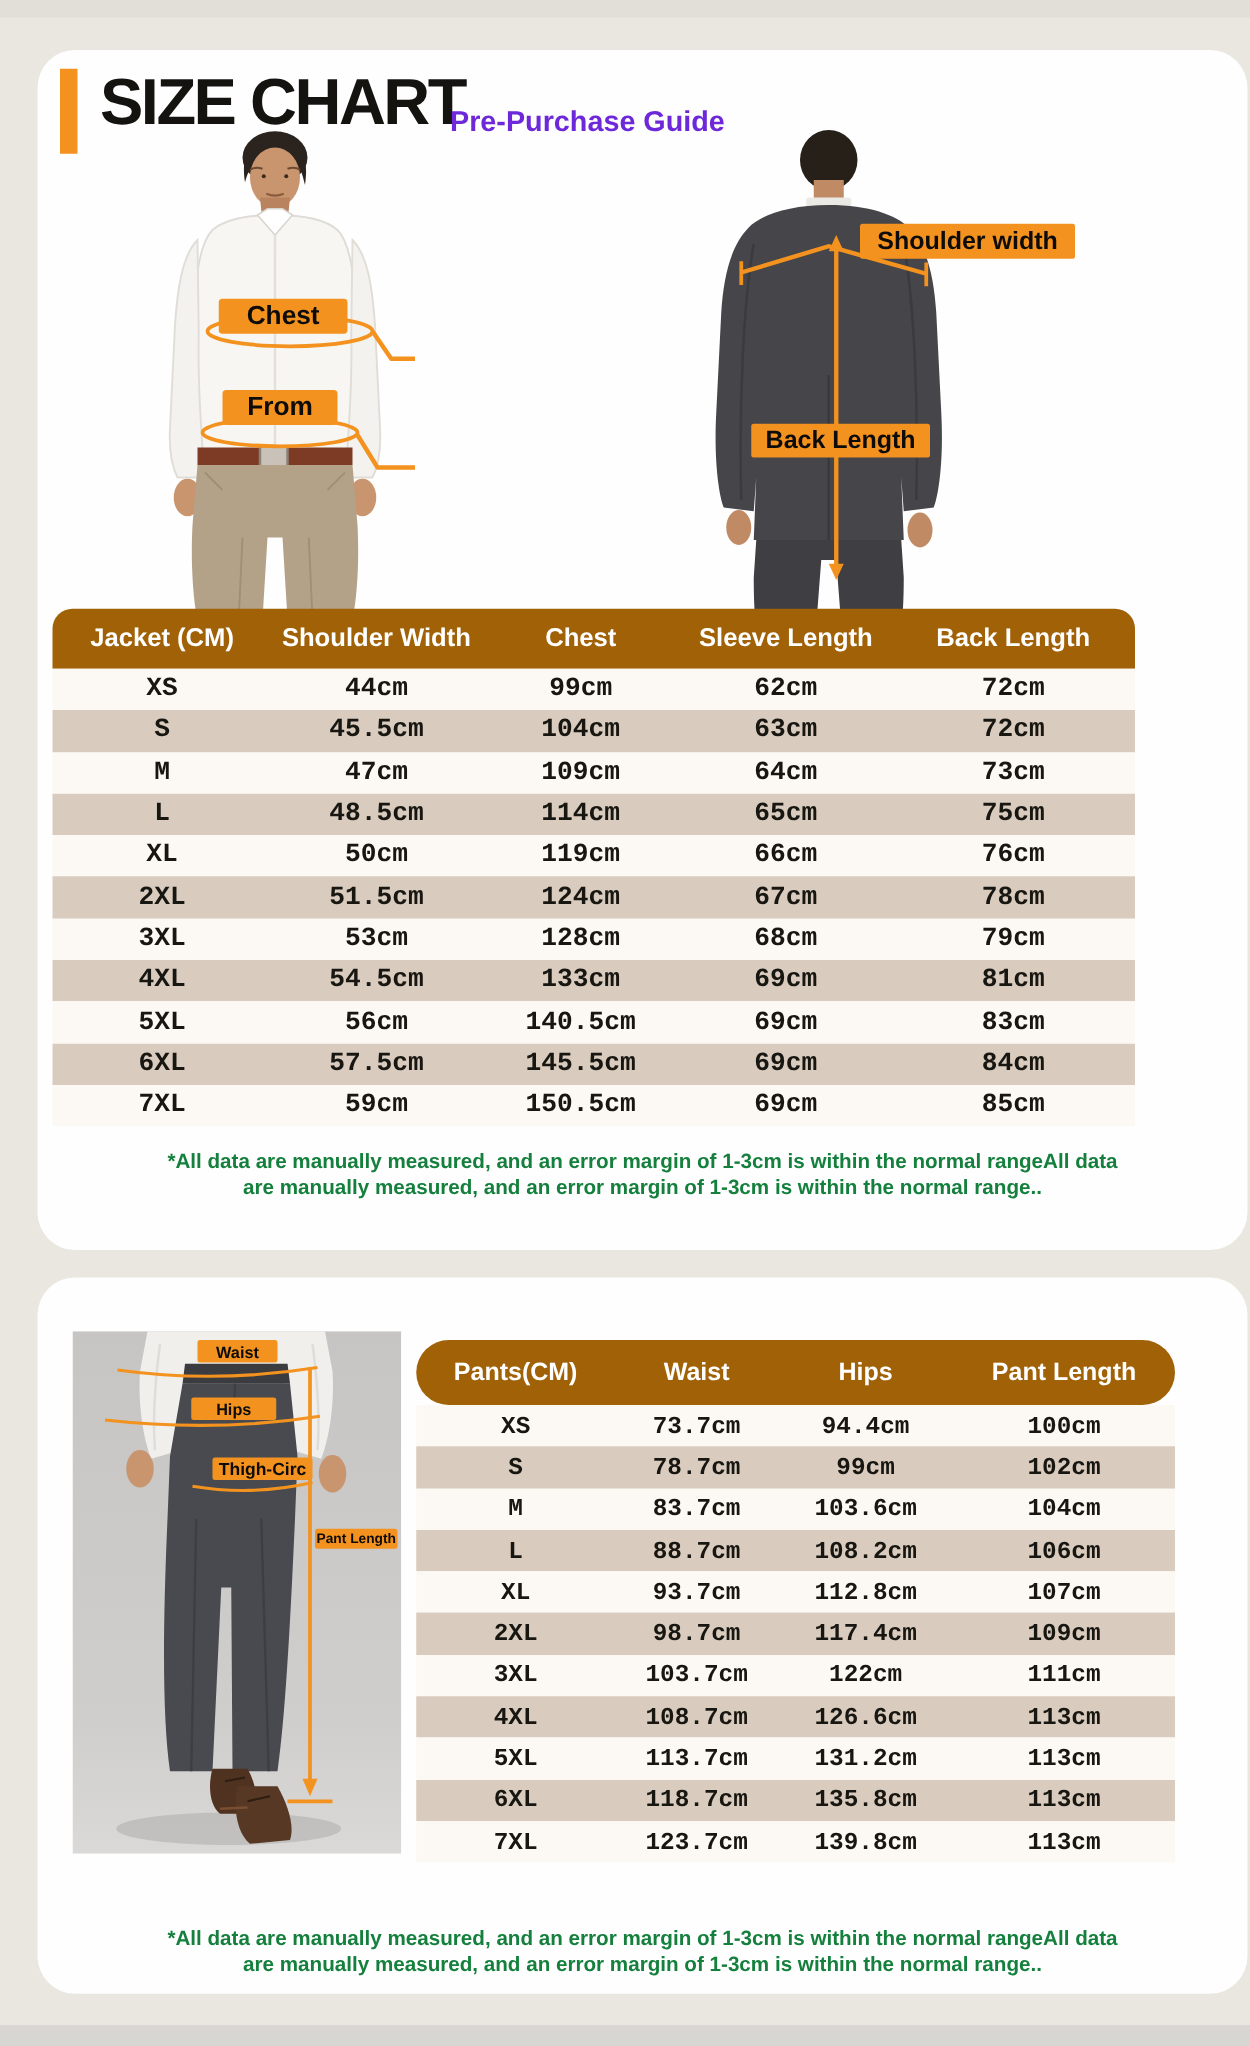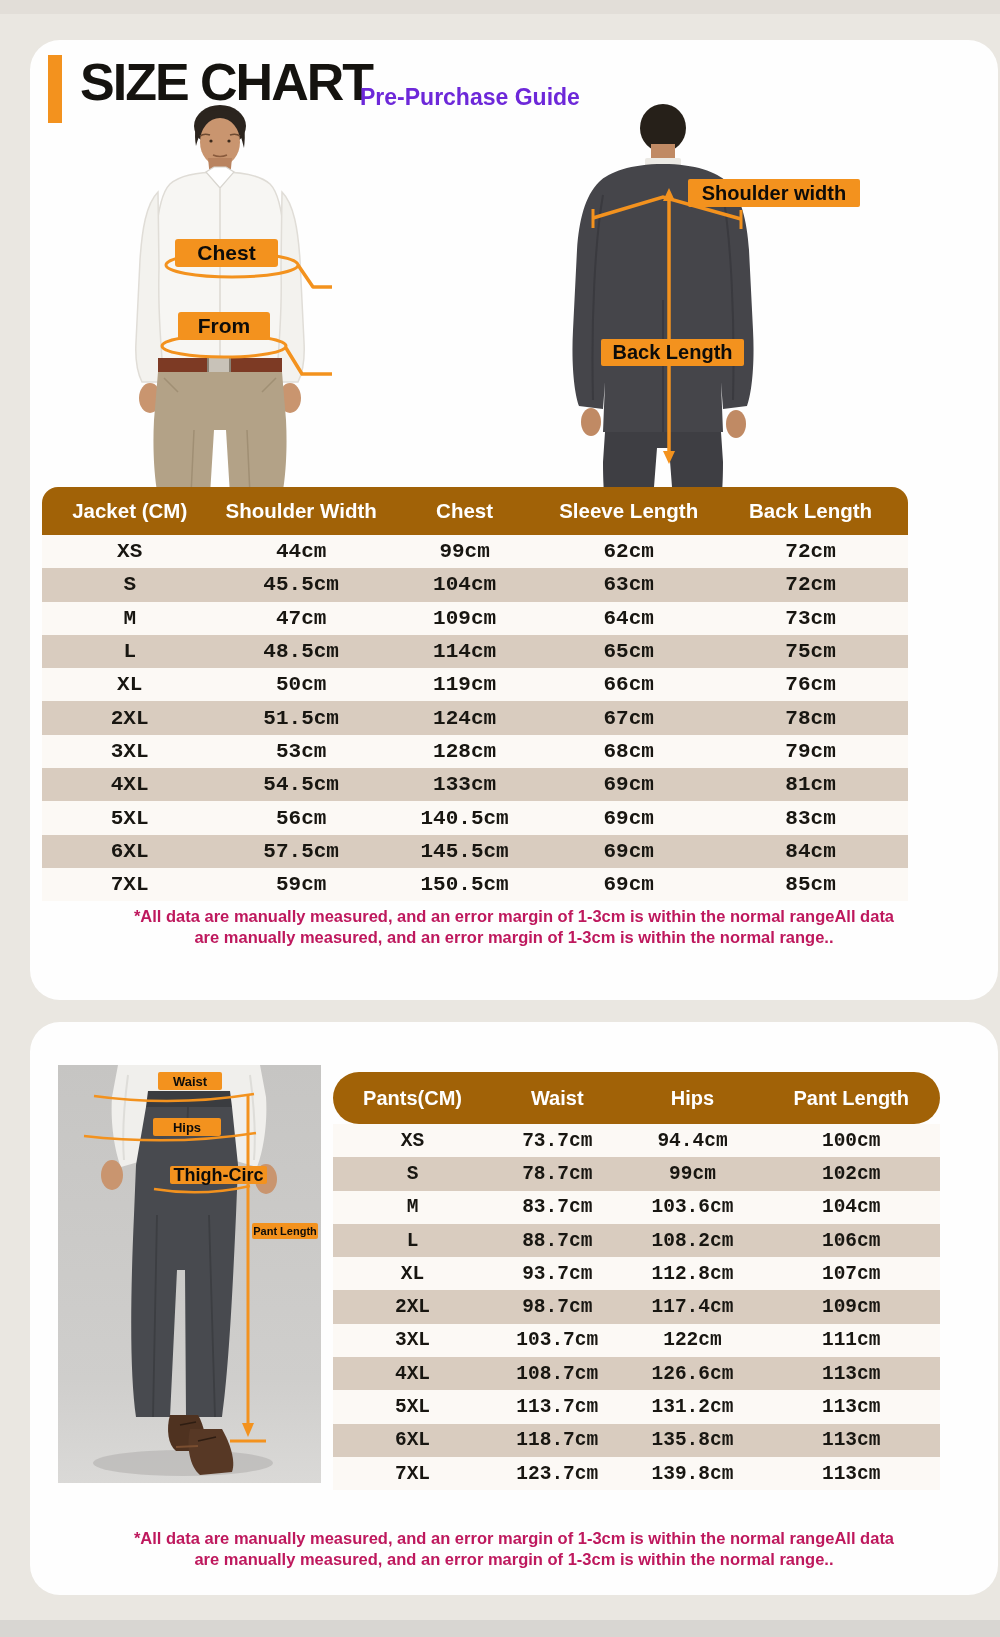--- a/index.html
+++ b/index.html
@@ -33,21 +33,21 @@
                        border-radius:16px 16px 0 0;font-size:20.5px;}
   #pants-table .thead{grid-template-columns:26.2% 21.5% 23.05% 29.25%;height:52px;
                       border-radius:26px;font-size:20px;}
   .trow{display:grid;align-items:center;background:#fcf9f5;color:#181611;font-weight:bold;font-family:Liberation Mono, monospace;}
   .trow.alt{background:#d9ccbf;}
   .trow span{text-align:center;}
   #jacket-table .trow{grid-template-columns:20.25% 19.35% 18.4% 19.5% 22.5%;height:33.3px;font-size:21px;}
   #pants-table .trow{grid-template-columns:26.2% 21.5% 23.05% 29.25%;height:33.3px;font-size:19.5px;}
 
   .disclaimer{position:absolute;left:0;width:100%;text-align:center;font-size:16.5px;line-height:21px;
-              font-weight:bold;color:#be185d;}
+              font-weight:bold;color:#15803d;margin-top:13px;}
 </style>
 </head>
 <body>
 
 <div id="page">
   <div class="band top"></div>
   <div class="band bottom"></div>
 
   <div id="card1" class="card">
     <div class="accent-bar"></div>
@@ -246,21 +246,21 @@
 
       <path d="M36,31 Q115,42 196,29" fill="none" stroke="#f3921e" stroke-width="2.5"></path>
       <path d="M26,71 Q115,81 198,68" fill="none" stroke="#f3921e" stroke-width="2.5"></path>
       <path d="M96,124 Q144,132 192,121" fill="none" stroke="#f3921e" stroke-width="2.5"></path>
       <line x1="190" y1="29" x2="190" y2="360" stroke="#f3921e" stroke-width="3"></line>
       <path d="M190,372 L184,358 L196,358 Z" fill="#f3921e"></path>
       <line x1="172" y1="376" x2="208" y2="376" stroke="#f3921e" stroke-width="3"></line>
     </svg>
     <div class="tag" style="left:128px;top:50px;width:64px;height:18px;font-size:13px;border-radius:2px;">Waist</div>
     <div class="tag" style="left:123px;top:96px;width:68px;height:18px;font-size:13px;border-radius:2px;">Hips</div>
-    <div class="tag" style="left:140px;top:144px;width:97px;height:18px;font-size:18px;border-radius:2px;">Thigh-Circ</div>
+    <div class="tag" style="left:140px;top:144px;width:80px;height:18px;font-size:14px;border-radius:2px;">Thigh-Circ</div>
     <div class="tag" style="left:222px;top:201px;width:66px;height:16px;font-size:11px;border-radius:2px;">Pant Length</div>
 
     <div id="pants-table" class="sizetable" style="left:303px;top:50px;width:607px;">
       <div class="thead">
         <span>Pants(CM)</span>
         <span>Waist</span>
         <span>Hips</span>
         <span>Pant Length</span>
       </div>
       <div>

